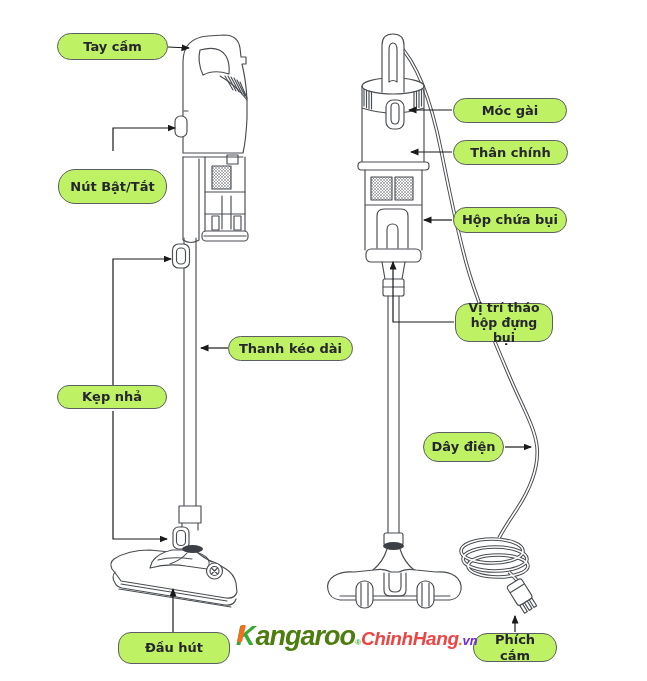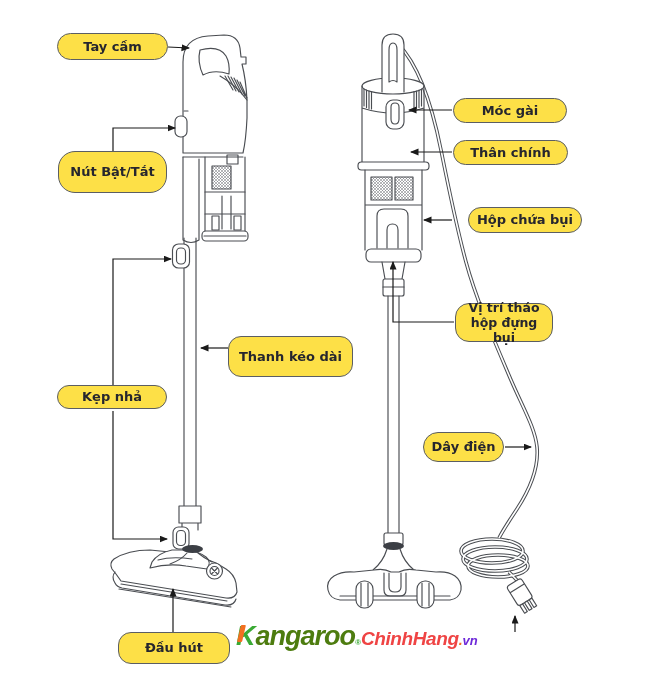--- a/index.html
+++ b/index.html
@@ -3,21 +3,21 @@
 <meta charset="utf-8">
 <style>
   html,body { margin:0; padding:0; background:#fff; }
   .canvas {
     position:relative; width:647px; height:681px; background:#ffffff;
     overflow:hidden; font-family:"DejaVu Sans", sans-serif;
   }
   .art { position:absolute; left:0; top:0; }
   .pill {
     position:absolute; display:flex; align-items:center; justify-content:center;
-    background:#fde047; border:1.3px solid #5b5e63; color:#26262e;
+    background:#bef264; border:1.3px solid #5b5e63; color:#26262e;
     font-weight:bold; font-size:13px; line-height:1.22; text-align:center;
     box-sizing:border-box; z-index:3;
   }
   .pill span { display:block; padding:0 6px; }
   .logo {
     position:absolute; left:236px; top:621px; z-index:3; white-space:nowrap;
     font-family:"Liberation Sans", sans-serif; font-style:italic; font-weight:bold;
   }
   .lg-k { color:#3aaa35; font-size:27px; position:relative; display:inline-block; }
   .lg-k i {
@@ -164,54 +164,57 @@
       <path d="M454,322 L393,322 L393,262" marker-end="url(#arr)"></path>
       <path d="M505,447 L531,447" marker-end="url(#arr)"></path>
       <path d="M515,632 L515,616" marker-end="url(#arr)"></path>
     </g>
   </svg>
 
   <div class="pill" style="left:57px;  top:33px;  width:111px; height:27px; border-radius:14px;">
       <span>Tay cầm</span>
     </div>
 
-  <div class="pill" style="left:58px;  top:151px; width:109px; height:42px; border-radius:17px;">
+  <div class="pill" style="left:58px;  top:169px; width:109px; height:35px; border-radius:17px;">
       <span>Nút Bật/Tắt</span>
     </div>
 
   <div class="pill" style="left:57px;  top:385px; width:110px; height:24px; border-radius:13px;">
       <span>Kẹp nhả</span>
     </div>
 
-  <div class="pill" style="left:228px; top:336px; width:125px; height:41px; border-radius:13px;justify-content:center;">
+  <div class="pill" style="left:228px; top:336px; width:125px; height:25px; border-radius:13px;justify-content:center;">
       <span>Thanh kéo dài</span>
     </div>
 
   <div class="pill" style="left:118px; top:632px; width:112px; height:32px; border-radius:13px;">
       <span>Đầu hút</span>
     </div>
 
   <div class="pill" style="left:453px; top:98px;  width:114px; height:25px; border-radius:13px;">
       <span>Móc gài</span>
     </div>
 
   <div class="pill" style="left:453px; top:140px; width:115px; height:25px; border-radius:13px;">
       <span>Thân chính</span>
     </div>
 
-  <div class="pill" style="left:468px; top:207px; width:114px; height:26px; border-radius:13px;justify-content:center;">
+  <div class="pill" style="left:453px; top:207px; width:114px; height:26px; border-radius:13px;justify-content:center;">
       <span>Hộp chứa bụi</span>
     </div>
 
   <div class="pill" style="left:455px; top:303px; width:98px; height:39px; border-radius:14px; font-size:12.5px;">
       <span>Vị trí tháo hộp đựng bụi</span>
     </div>
 
   <div class="pill" style="left:423px; top:432px; width:81px;  height:30px; border-radius:15px;">
       <span>Dây điện</span>
     </div>
 
+  <div class="pill" style="left:473px; top:633px; width:84px;  height:29px; border-radius:14px;">
+      <span>Phích cắm</span>
+    </div>
 
   <div class="logo">
     <span class="lg-k"><i></i><b style="font-weight:inherit">K</b></span><span class="lg-green">angaroo</span><span class="lg-reg">®</span><span class="lg-orange">ChinhHang</span><span class="lg-dot">.</span><span class="lg-vn">vn</span>
   </div>
 
 </div>
 
 </body></html>

